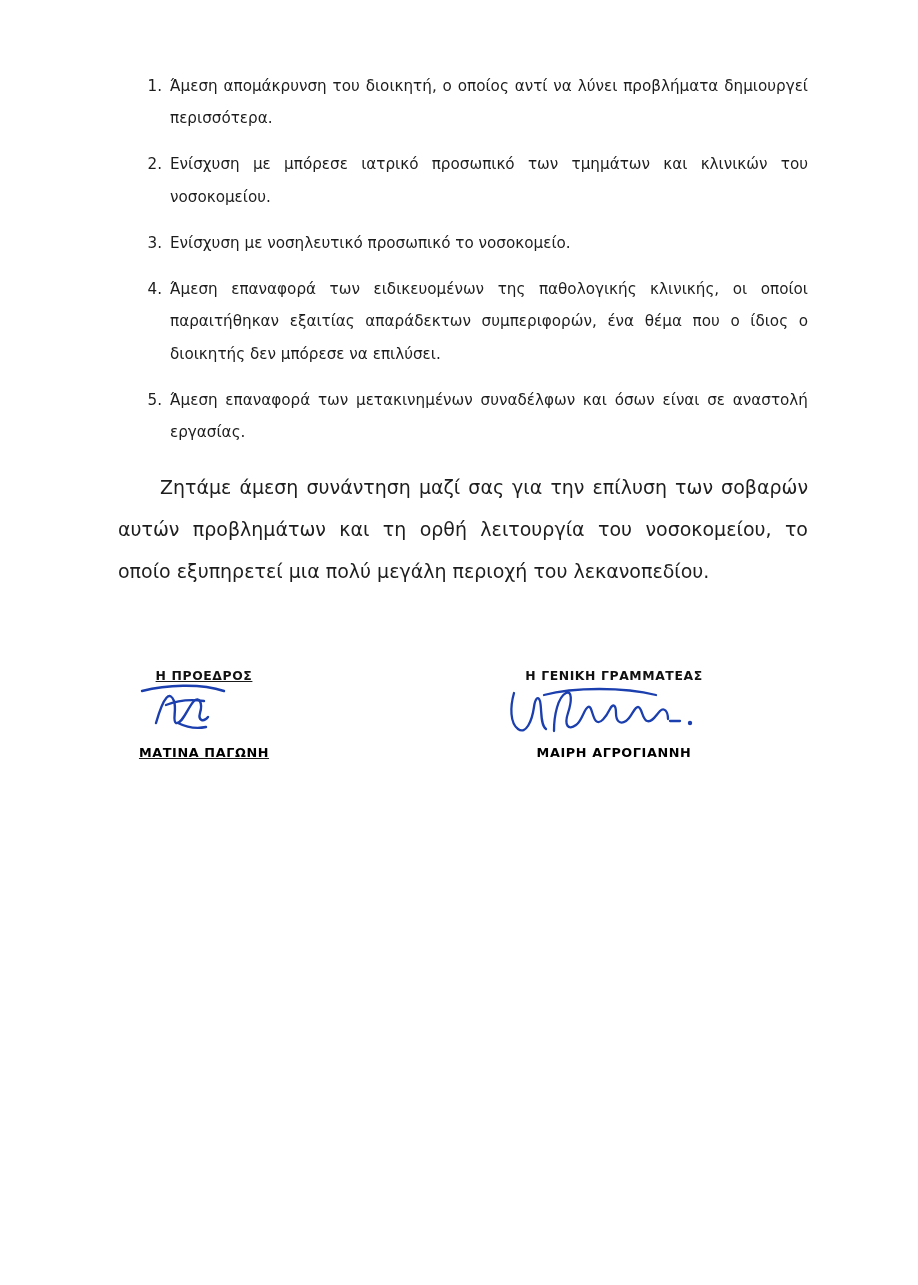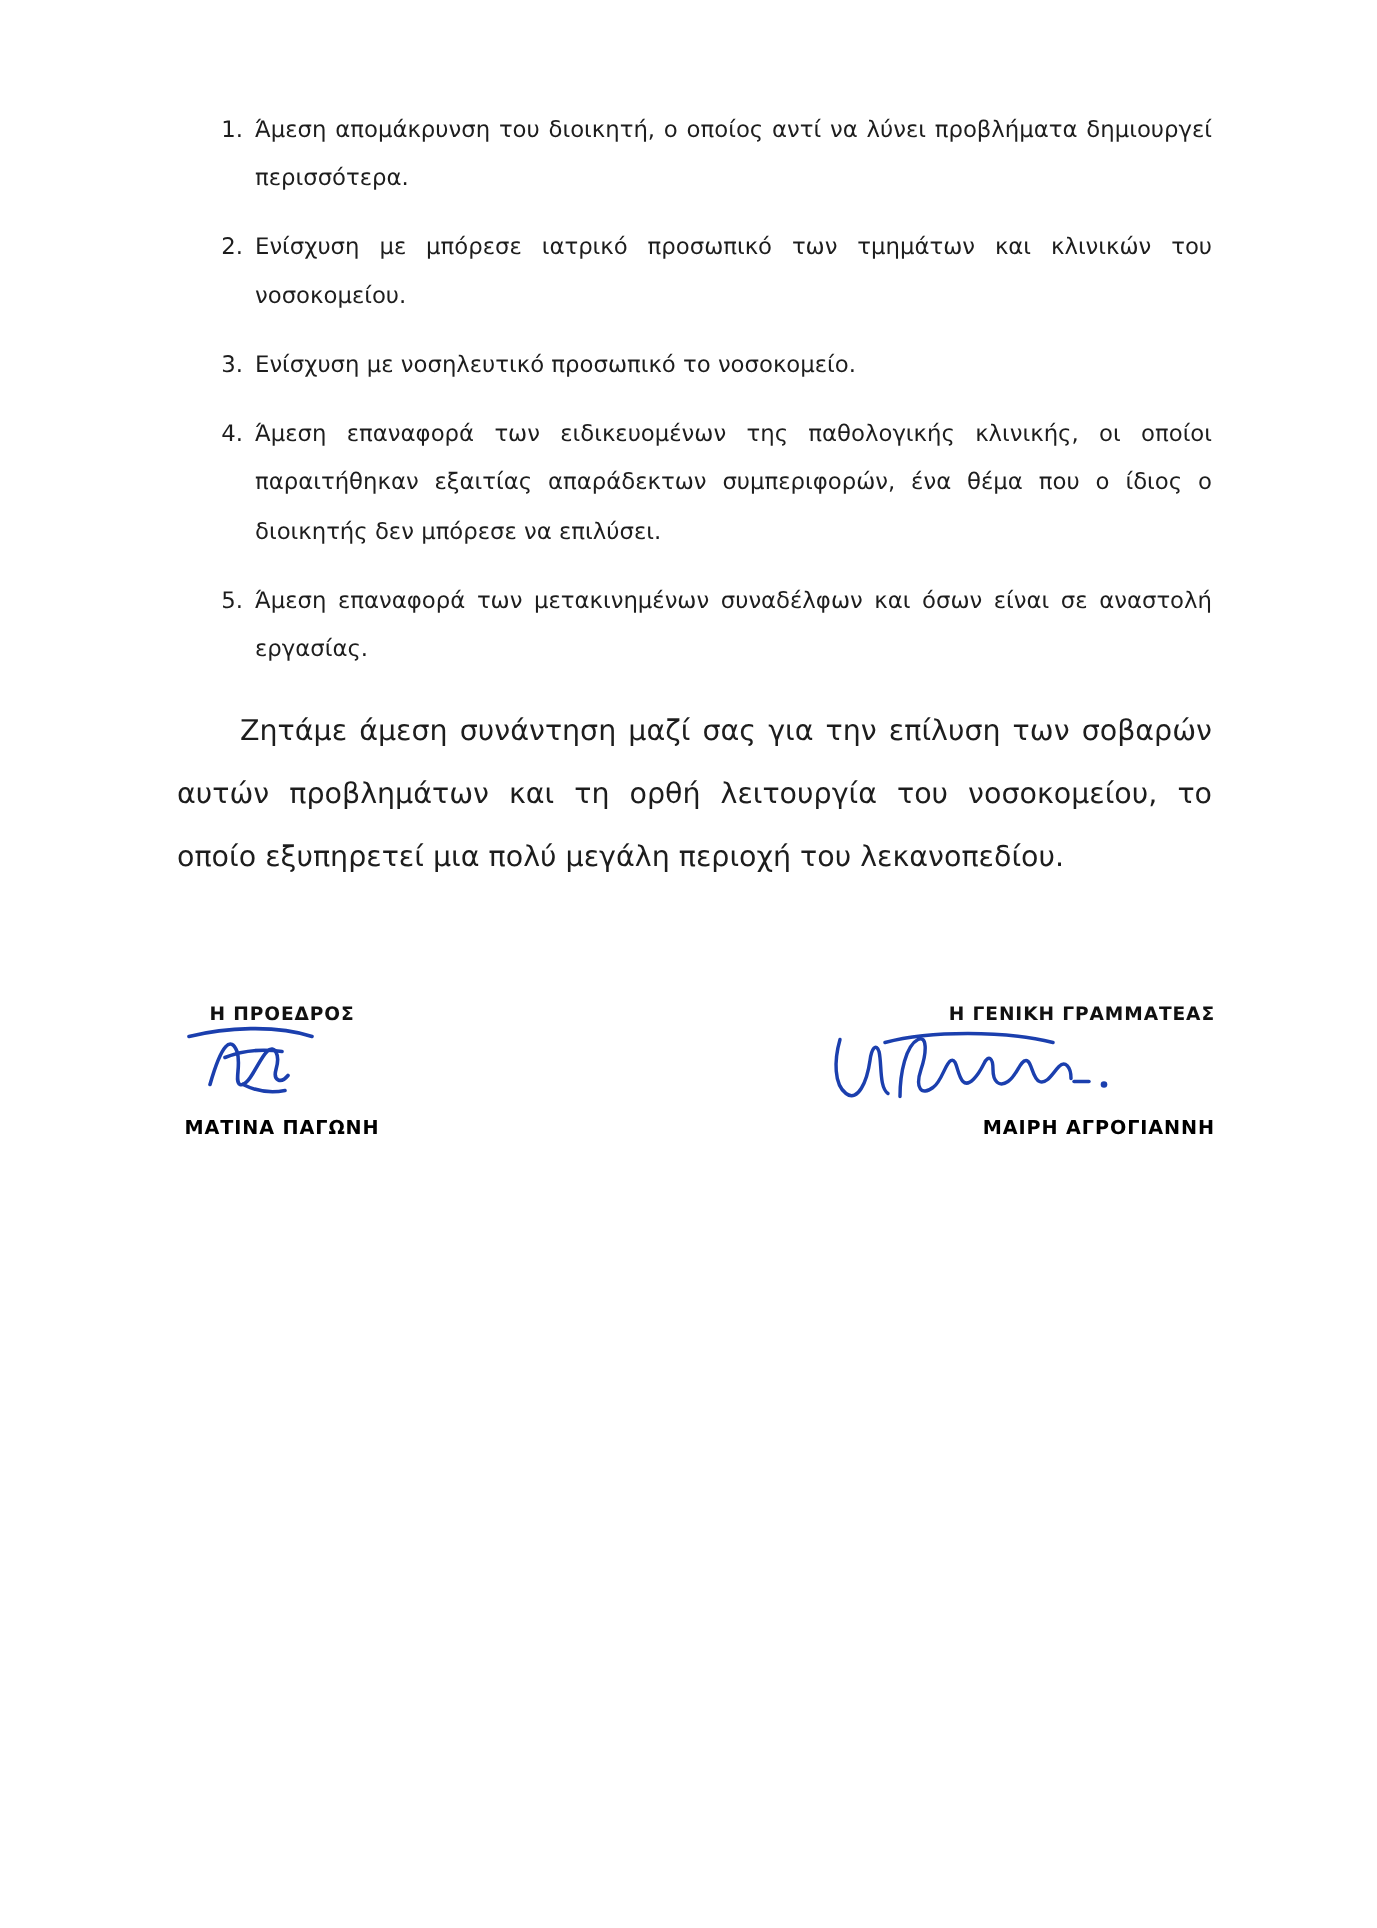--- a/index.html
+++ b/index.html
@@ -96,22 +96,22 @@
   }
   .sig-art svg {
     position: absolute;
     left: 50%;
     transform: translateX(-50%);
     top: -6px;
     overflow: visible;
   }
 
   
-  #sig-president  { left: 38px;  top: 668px; }
-  #sig-secretary  { left: 510px; top: 668px; text-align: right; }
+  #sig-president  { left: 54px;  top: 668px; text-decoration: underline; }
+  #sig-secretary  { left: 464px; top: 668px; }
   #sig-treasurer  { left: 38px;  top: 850px; }
   #sig-special    { left: 482px; top: 850px; }
 </style>
 </head>
 <body>
 
 <div class="page">
 
   <ol class="demand-list">
     <li class="demand-item">

